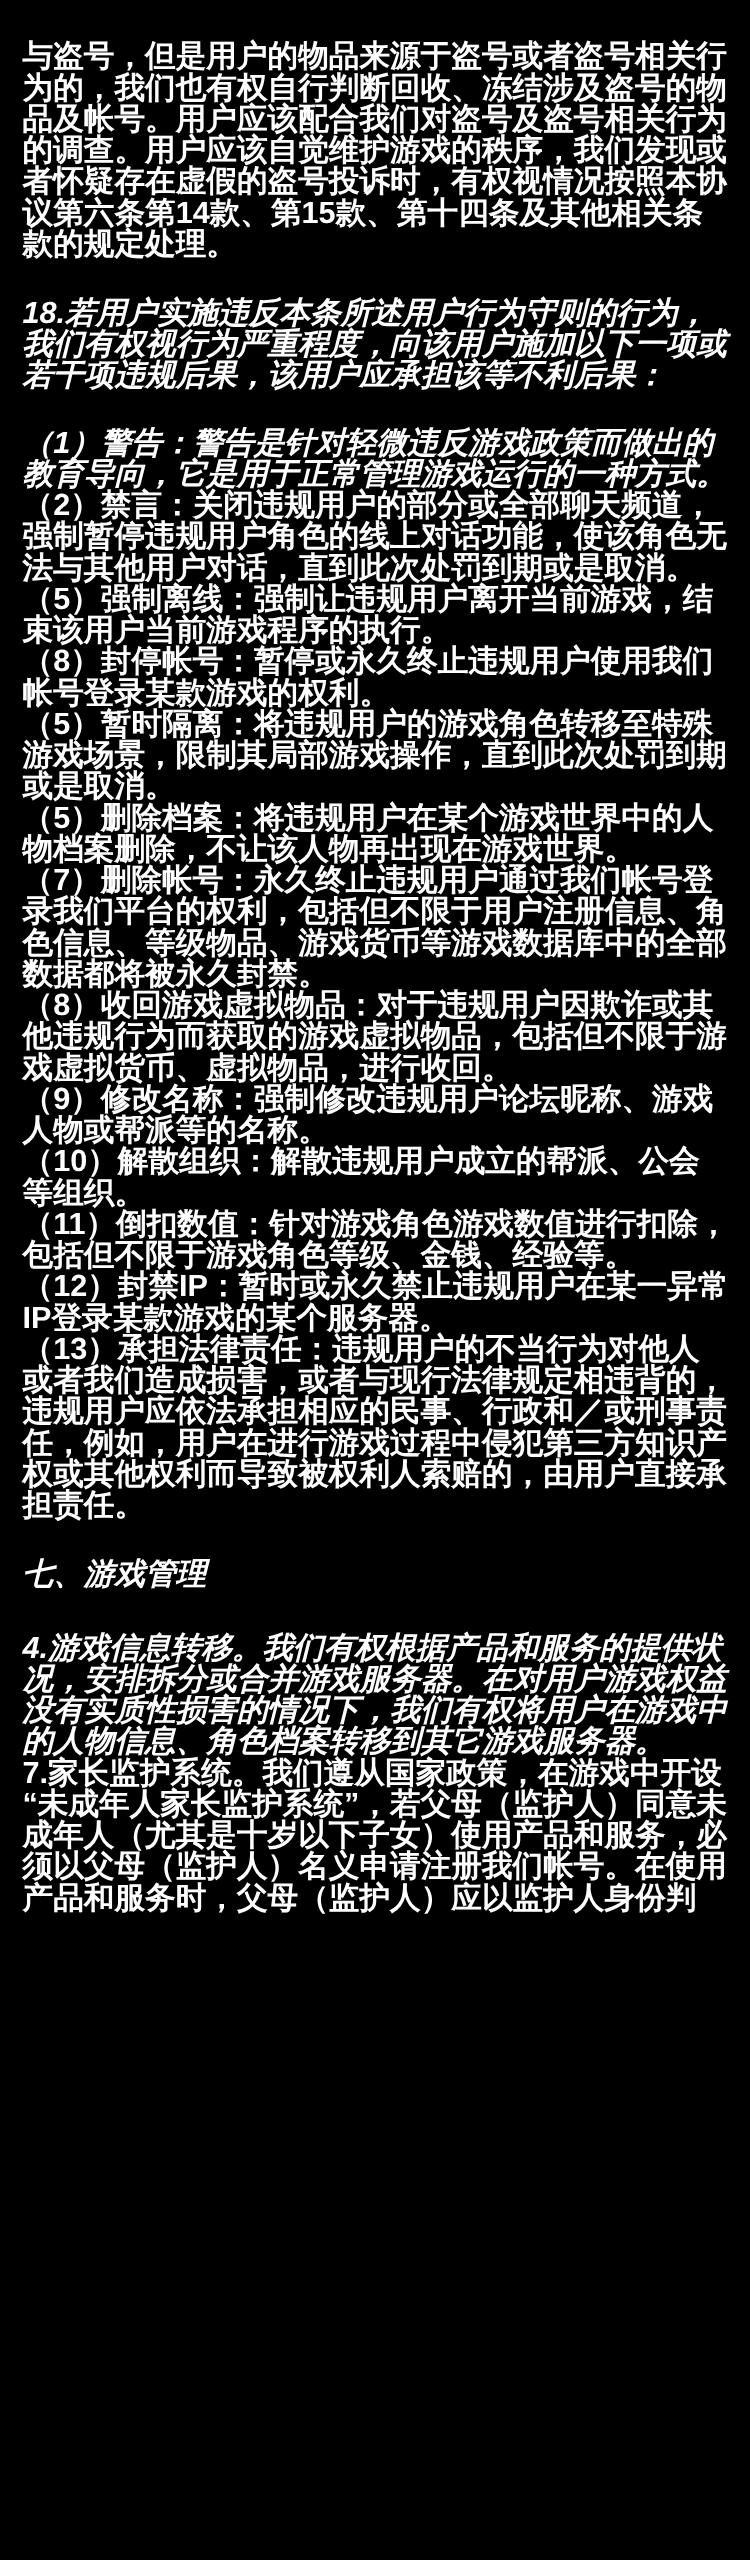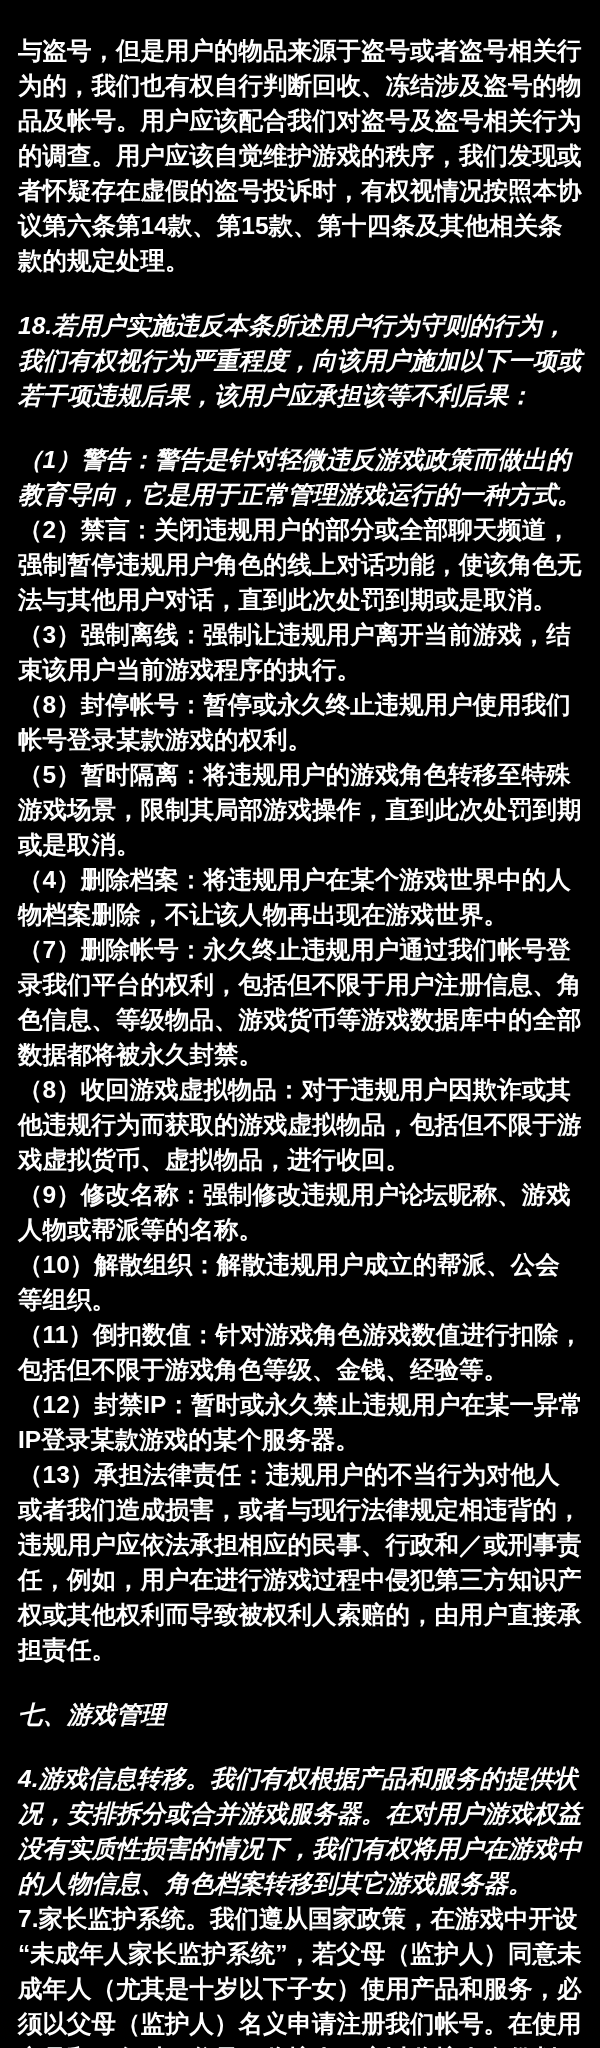--- a/index.html
+++ b/index.html
@@ -15,21 +15,21 @@
   .doc {
     box-sizing: border-box;
     width: 600px;
     height: 2048px;
     padding: 33px 16px 40px 18px;
     background: #000000;
     color: #ffffff;
     font-family: "Liberation Sans", "DejaVu Sans", sans-serif;
     font-weight: 700;
     font-size: 24.5px;
-    line-height: 35px;
+    line-height: 25px;
     text-align: left;
     letter-spacing: 0;
     word-break: break-all;
     line-break: anywhere;
     overflow: hidden;
   }
   .block {
     margin: 0;
     min-height: 29.5px;
   }
@@ -39,24 +39,24 @@
   }
 </style>
 </head>
 <body>
 
 <main class="doc">
     <div class="block">与盗号，但是用户的物品来源于盗号或者盗号相关行为的，我们也有权自行判断回收、冻结涉及盗号的物品及帐号。用户应该配合我们对盗号及盗号相关行为的调查。用户应该自觉维护游戏的秩序，我们发现或者怀疑存在虚假的盗号投诉时，有权视情况按照本协议第六条第14款、第15款、第十四条及其他相关条款的规定处理。</div>
     <div class="block gap">18.若用户实施违反本条所述用户行为守则的行为，我们有权视行为严重程度，向该用户施加以下一项或若干项违规后果，该用户应承担该等不利后果：</div>
     <div class="block gap">（1）警告：警告是针对轻微违反游戏政策而做出的教育导向，它是用于正常管理游戏运行的一种方式。</div>
     <div class="block">（2）禁言：关闭违规用户的部分或全部聊天频道，强制暂停违规用户角色的线上对话功能，使该角色无法与其他用户对话，直到此次处罚到期或是取消。</div>
-    <div class="block">（3）强制离线：强制让违规用户离开当前游戏，结束该用户当前游戏程序的执行。</div>
+    <div class="block">（5）强制离线：强制让违规用户离开当前游戏，结束该用户当前游戏程序的执行。</div>
     <div class="block">（8）封停帐号：暂停或永久终止违规用户使用我们帐号登录某款游戏的权利。</div>
     <div class="block">（5）暂时隔离：将违规用户的游戏角色转移至特殊游戏场景，限制其局部游戏操作，直到此次处罚到期或是取消。</div>
-    <div class="block">（4）删除档案：将违规用户在某个游戏世界中的人物档案删除，不让该人物再出现在游戏世界。</div>
+    <div class="block">（5）删除档案：将违规用户在某个游戏世界中的人物档案删除，不让该人物再出现在游戏世界。</div>
     <div class="block">（7）删除帐号：永久终止违规用户通过我们帐号登录我们平台的权利，包括但不限于用户注册信息、角色信息、等级物品、游戏货币等游戏数据库中的全部数据都将被永久封禁。</div>
     <div class="block">（8）收回游戏虚拟物品：对于违规用户因欺诈或其他违规行为而获取的游戏虚拟物品，包括但不限于游戏虚拟货币、虚拟物品，进行收回。</div>
     <div class="block">（9）修改名称：强制修改违规用户论坛昵称、游戏人物或帮派等的名称。</div>
     <div class="block">（10）解散组织：解散违规用户成立的帮派、公会等组织。</div>
     <div class="block">（11）倒扣数值：针对游戏角色游戏数值进行扣除，包括但不限于游戏角色等级、金钱、经验等。</div>
     <div class="block">（12）封禁IP：暂时或永久禁止违规用户在某一异常IP登录某款游戏的某个服务器。</div>
     <div class="block">（13）承担法律责任：违规用户的不当行为对他人或者我们造成损害，或者与现行法律规定相违背的，违规用户应依法承担相应的民事、行政和／或刑事责任，例如，用户在进行游戏过程中侵犯第三方知识产权或其他权利而导致被权利人索赔的，由用户直接承担责任。</div>
     <div class="block gap">七、游戏管理</div>
     <div class="block gap">4.游戏信息转移。我们有权根据产品和服务的提供状况，安排拆分或合并游戏服务器。在对用户游戏权益没有实质性损害的情况下，我们有权将用户在游戏中的人物信息、角色档案转移到其它游戏服务器。</div>
     <div class="block">7.家长监护系统。我们遵从国家政策，在游戏中开设“未成年人家长监护系统”，若父母（监护人）同意未成年人（尤其是十岁以下子女）使用产品和服务，必须以父母（监护人）名义申请注册我们帐号。在使用产品和服务时，父母（监护人）应以监护人身份判</div>

